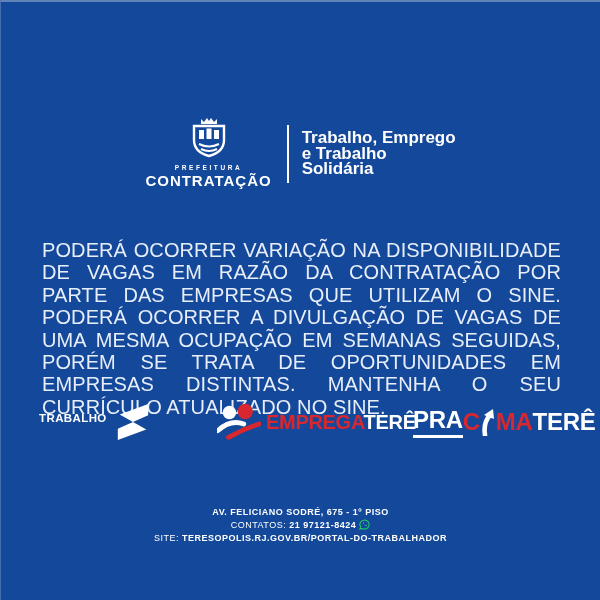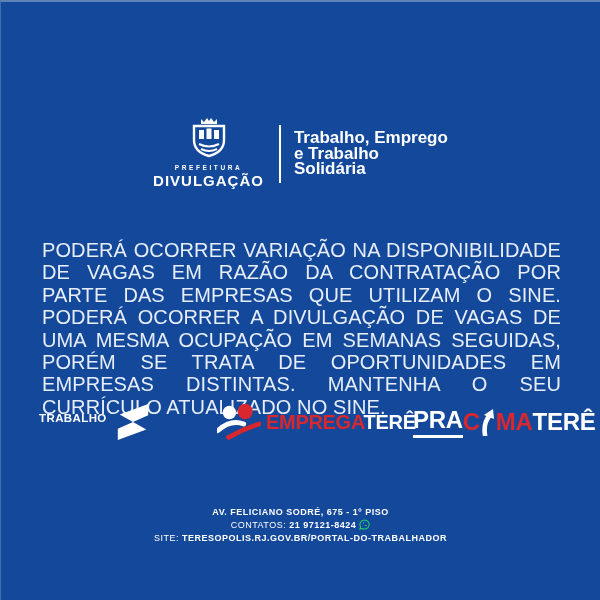--- a/index.html
+++ b/index.html
@@ -73,21 +73,21 @@
         <path d="M8 8 h30 v14 q0 12 -15 16 q-15 -4 -15 -16 Z" fill="none" stroke="#fff" stroke-width="2.4"></path>
 
         <rect x="13" y="12" width="5" height="9" fill="#fff"></rect>
         <rect x="20.5" y="10.5" width="5" height="10.5" fill="#fff"></rect>
         <rect x="28" y="12" width="5" height="9" fill="#fff"></rect>
 
         <path d="M13 26 q10 5 20 0" fill="none" stroke="#fff" stroke-width="2"></path>
         <path d="M15 31 q8 4 16 0" fill="none" stroke="#fff" stroke-width="2"></path>
       </svg>
       <div class="pref">PREFEITURA</div>
-      <div class="city">DIVULGAÇÃO</div>
+      <div class="city">CONTRATAÇÃO</div>
     </div>
     <div class="hdr-divider"></div>
     <div class="dept">
       <div>Trabalho, Emprego</div>
       <div>e Trabalho</div>
       <div>Solidária</div>
     </div>
   </div>
 
   <p class="notice">PODERÁ OCORRER VARIAÇÃO NA DISPONIBILIDADE DE VAGAS EM RAZÃO DA CONTRATAÇÃO POR PARTE DAS EMPRESAS QUE UTILIZAM O SINE. PODERÁ OCORRER A DIVULGAÇÃO DE VAGAS DE UMA MESMA OCUPAÇÃO EM SEMANAS SEGUIDAS, PORÉM SE TRATA DE OPORTUNIDADES EM EMPRESAS DISTINTAS. MANTENHA O SEU CURRÍCULO ATUALIZADO NO SINE.</p>

